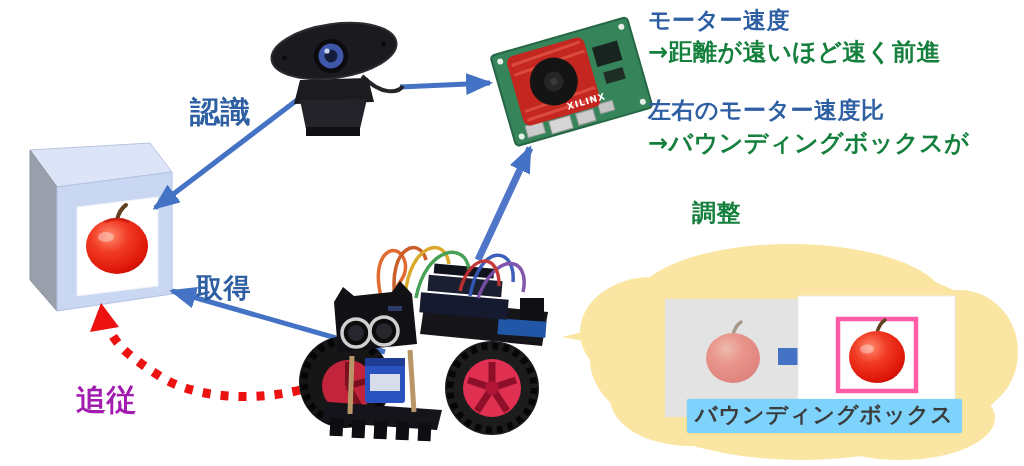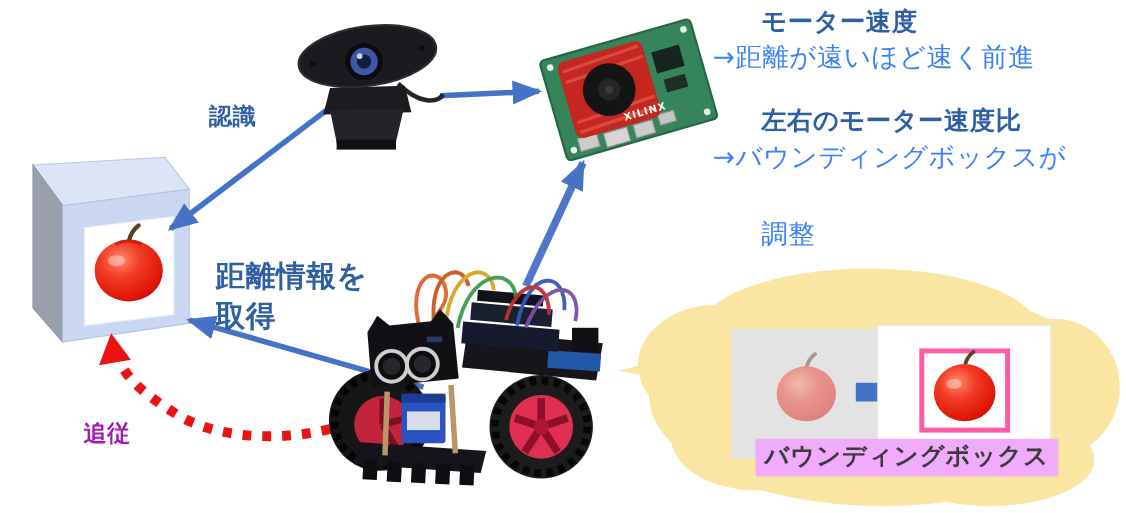--- a/index.html
+++ b/index.html
@@ -3,29 +3,29 @@
 <meta charset="utf-8">
 <style>
   html,body{margin:0;padding:0;background:#ffffff;}
   .canvas{
     position:relative;width:1024px;height:466px;background:#ffffff;
     overflow:hidden;font-family:"DejaVu Sans",sans-serif;
   }
   .canvas svg{position:absolute;left:0;top:0;}
   .lbl{position:absolute;white-space:nowrap;letter-spacing:.5px;line-height:1.2;}
   .lbl.blue{color:#2e5fa3;font-weight:bold;}
-  .lbl.dark{color:#3b82f6;font-weight:400;}
+  .lbl.dark{color:#15803d;font-weight:700;}
   .lbl.red{color:#a21caf;font-weight:bold;}
-  .f28{font-size:21px;}
+  .f28{font-size:30px;}
   .f27{font-size:27px;}
-  .f23{font-size:23px;margin-left:44px;}
+  .f23{font-size:23px;}
   .f24{font-size:24px;}
   .bubble-caption{
     position:absolute;left:687px;top:399px;
-    background:#f0abfc;color:#3b3b3b;font-size:22px;font-weight:600;
+    background:#7dd3fc;color:#3b3b3b;font-size:22px;font-weight:600;
     padding:1px 8px 3px 8px;letter-spacing:1px;border-radius:2px;
     box-shadow:0 0 0 1px rgba(0,0,0,0.03);
   }
 </style>
 </head>
 <body>
 
 <div class="canvas">
 
 <svg width="1024" height="466" viewBox="0 0 1024 466">
@@ -207,21 +207,20 @@
     <g transform="translate(877,357)">
       <path d="M0,-24 Q2,-33 8,-37" stroke="#5f4120" stroke-width="3.5" fill="none" stroke-linecap="round"></path>
       <ellipse cx="0" cy="0" rx="28" ry="26" fill="url(#appleG)"></ellipse>
       <ellipse cx="-10" cy="-8" rx="7" ry="4.5" fill="#ffffff" opacity="0.35"></ellipse>
     </g>
   </g>
 </svg>
 
 <div class="lbl blue f28" style="left:190px;top:94px;">認識</div>
 
-<div class="lbl blue f27" style="left:196px;top:236px;">距離情報を</div>
 <div class="lbl blue f27" style="left:196px;top:272px;">取得</div>
 
 <div class="lbl red f28" style="left:76px;top:382px;">追従</div>
 
 <div class="lbl blue f23" style="left:648px;top:7px;">モーター速度</div>
 <div class="lbl dark f24" style="left:648px;top:38px;">→距離が遠いほど速く前進</div>
 
 <div class="lbl blue f23" style="left:648px;top:97px;">左右のモーター速度比</div>
 <div class="lbl dark f24" style="left:648px;top:129px;">→バウンディングボックスが</div>
 <div class="lbl dark f24" style="left:676px;top:199px;margin-left:16px;">調整</div>

